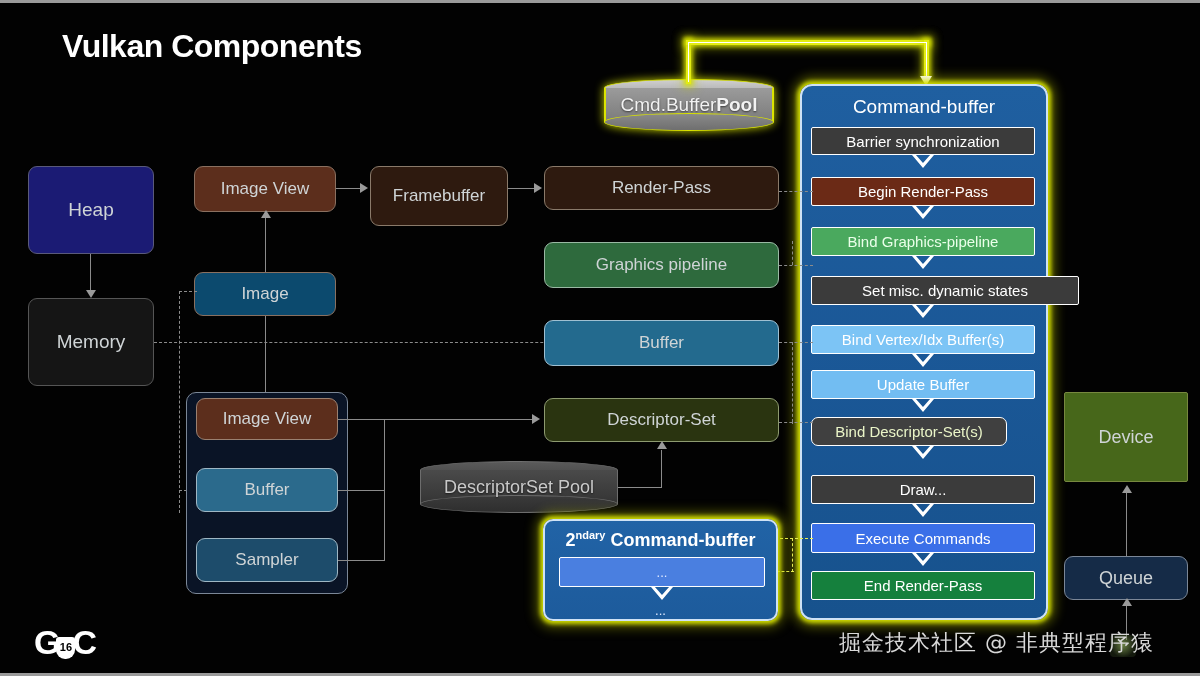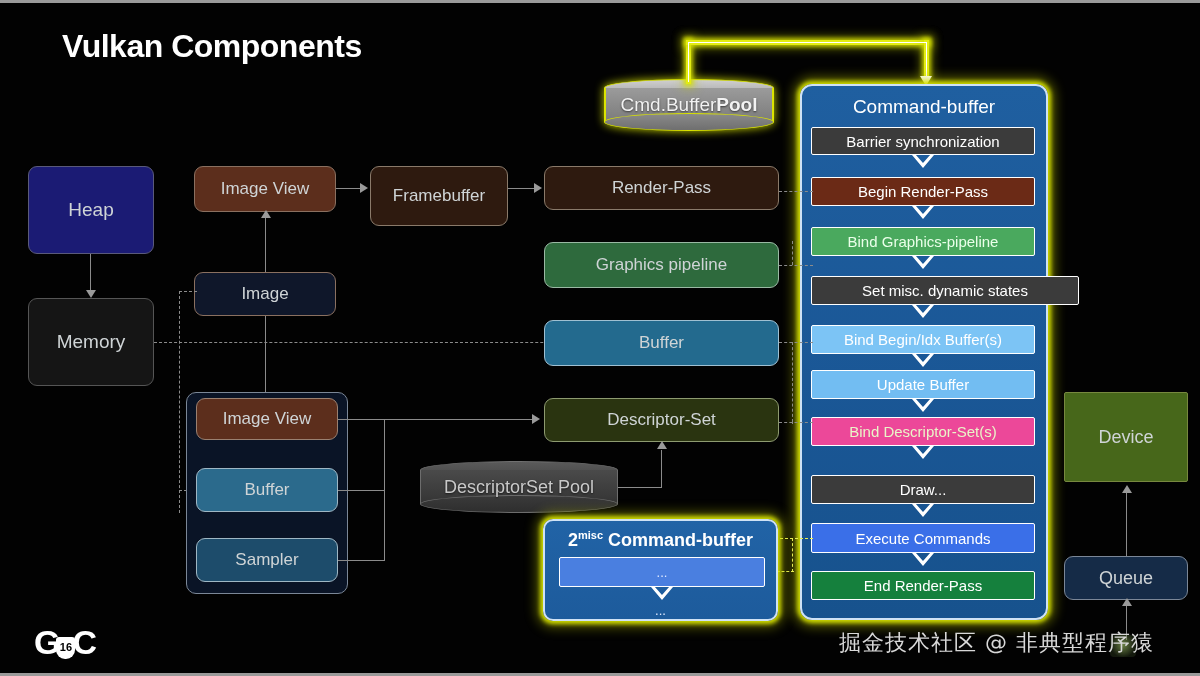--- a/index.html
+++ b/index.html
@@ -218,21 +218,21 @@
     <span>Memory</span>
   </div>
 
   <div class="node" style="left:194px; top:166px; width:142px; height:46px; background:#5c2e1c; border-color:#8a7060;">
     <span>Image View</span>
   </div>
 
   <div class="ln v" style="left:265px; top:212px; height:60px;"></div>
   <div class="arrow-u" style="left:261px; top:210px;"></div>
 
-  <div class="node" style="left:194px; top:272px; width:142px; height:44px; background:#0f172a; border-color:#8a7060;">
+  <div class="node" style="left:194px; top:272px; width:142px; height:44px; background:#0c4a6e; border-color:#8a7060;">
     <span>Image</span>
   </div>
 
   <div class="ln v" style="left:265px; top:316px; height:82px;"></div>
   <div class="arrow-d" style="left:261px; top:392px;"></div>
 
   <div class="dl h" style="left:154px; top:342px; width:625px;"></div>
   <div class="dl v" style="left:179px; top:291px; height:222px;"></div>
   <div class="dl h" style="left:179px; top:291px; width:18px;"></div>
   <div class="dl h" style="left:179px; top:490px; width:18px;"></div>
@@ -325,30 +325,30 @@
     <span>Bind Graphics-pipeline</span>
   </div>
   <div class="chev" style="left:912px; top:256px;"></div>
 
   <div class="cmd" style="left:811px; top:276px; width:268px; height:29px; background:#3b3b3b; color:#ffffff;">
     <span>Set misc. dynamic states</span>
   </div>
   <div class="chev" style="left:912px; top:305px;"></div>
 
   <div class="cmd" style="left:811px; top:325px; width:224px; height:29px; background:#7cc4f5; color:#ffffff;">
-    <span>Bind Begin/Idx Buffer(s)</span>
+    <span>Bind Vertex/Idx Buffer(s)</span>
   </div>
   <div class="chev" style="left:912px; top:354px;"></div>
 
   <div class="cmd" style="left:811px; top:370px; width:224px; height:29px; background:#72bdf2; color:#ffffff;">
     <span>Update Buffer</span>
   </div>
   <div class="chev" style="left:912px; top:399px;"></div>
 
-  <div class="cmd" style="left:811px; top:417px; width:224px; height:29px; background:#ec4899; color:#eaf5c8;">
+  <div class="cmd" style="left:811px; top:417px; width:196px; height:29px; background:#404040; color:#eaf5c8;border-radius:7px;">
     <span>Bind Descriptor-Set(s)</span>
   </div>
   <div class="chev" style="left:912px; top:446px;"></div>
 
   <div class="cmd" style="left:811px; top:475px; width:224px; height:29px; background:#3b3b3b; color:#ffffff;">
     <span>Draw...</span>
   </div>
   <div class="chev" style="left:912px; top:504px;"></div>
 
   <div class="cmd" style="left:811px; top:523px; width:224px; height:30px; background:#3a6fe8; color:#ffffff;">
@@ -367,21 +367,21 @@
   <div class="dl v" style="left:792px; top:342px; height:80px;"></div>
   <div class="dl h" style="left:779px; top:422px; width:34px;"></div>
   <div class="dl v" style="left:792px; top:420px; height:4px;"></div>
 
   <div class="dl h" style="left:780px; top:538px; width:33px; border-top-color:#e8ef55;"></div>
   <div class="dl v" style="left:792px; top:538px; height:34px; border-left-color:#e8ef55;"></div>
   <div class="dl h" style="left:772px; top:571px; width:22px; border-top-color:#e8ef55;"></div>
 
   <div class="sec" style="left:543px; top:519px; width:235px; height:102px;">
     <div class="sec-title">
-      <span>2</span><span class="sup">misc</span>&nbsp;<span>Command-buffer</span>
+      <span>2</span><span class="sup">ndary</span>&nbsp;<span>Command-buffer</span>
     </div>
     <div class="sec-bar" style="left:14px; top:36px; width:206px; height:30px;">
       <span>...</span>
     </div>
     <div class="chev" style="left:106px; top:66px;"></div>
     <div class="dots" style="top:82px;">...</div>
   </div>
 
   <div class="node sq" style="left:1064px; top:392px; width:124px; height:90px; background:#47671a; border-color:#77883f; font-size:18px;">
     <span>Device</span>

